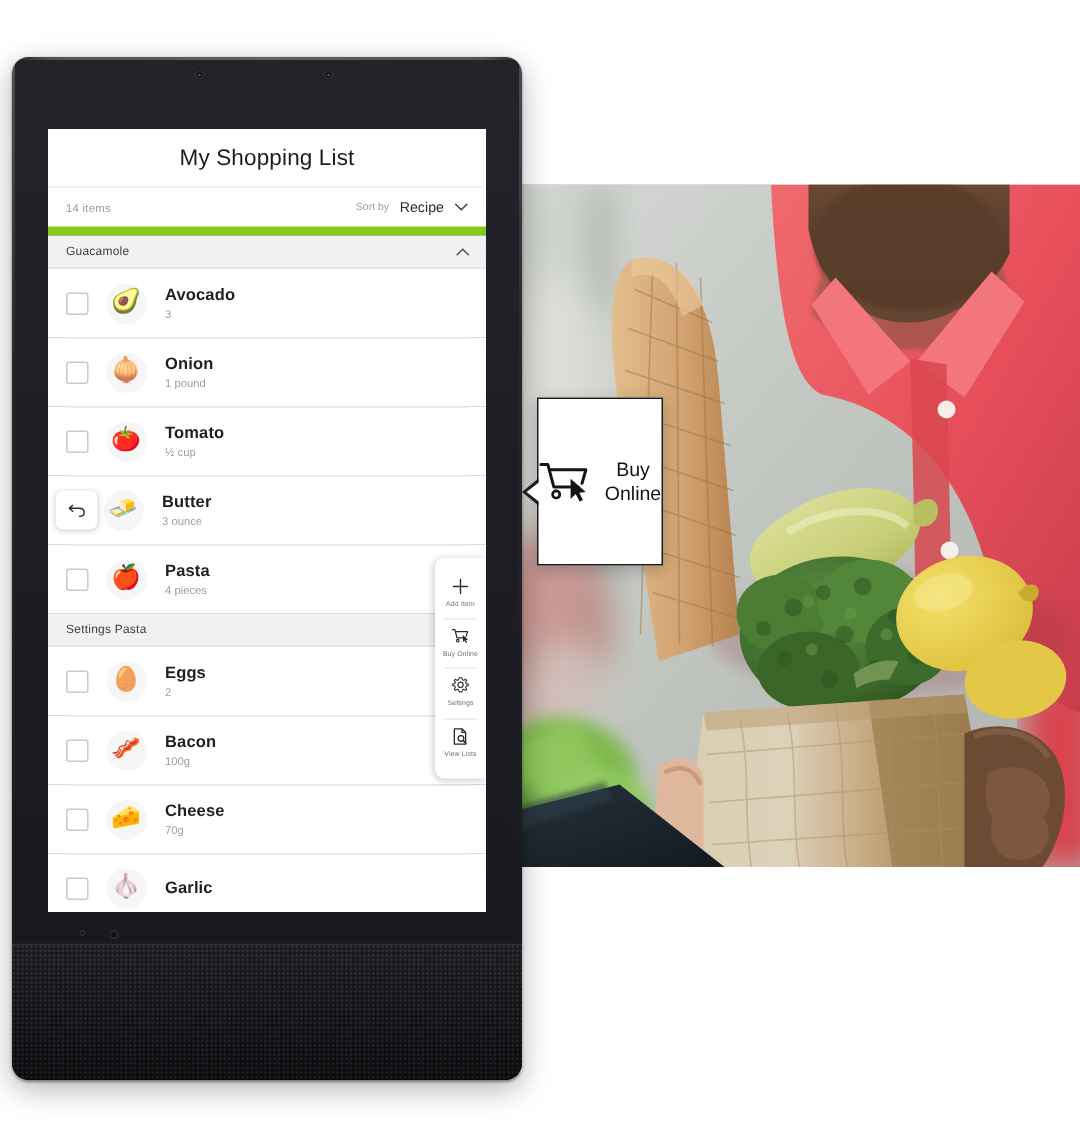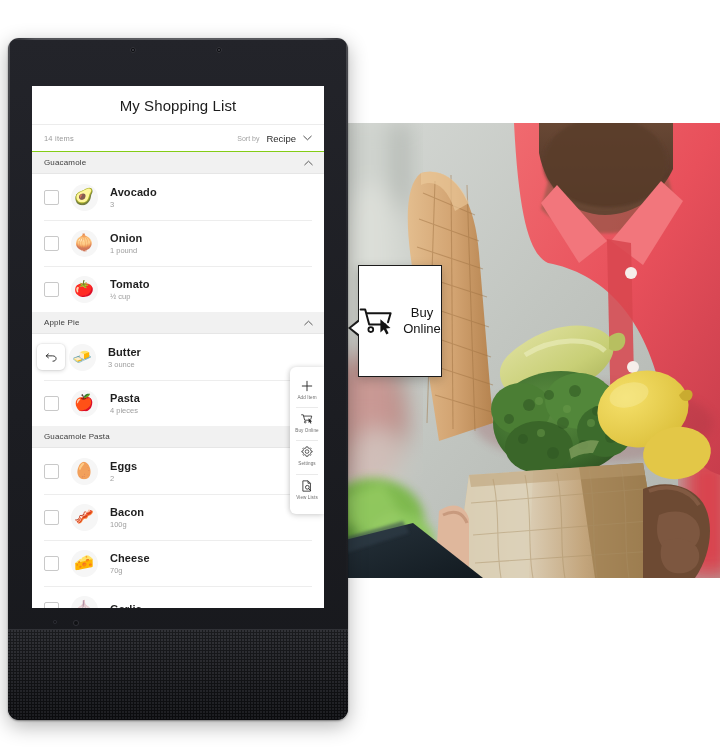--- a/index.html
+++ b/index.html
@@ -125,21 +125,21 @@
     color:#1c1c1c;
     letter-spacing:.1px;
   }
 
   .meta-bar {
     height: 26px;
     flex:none;
     display:flex; align-items:center; justify-content:space-between;
     padding: 0 12px;
     border-top: 1px solid #ececec;
-    border-bottom: 1px solid #84cc16;
+    border-bottom: 6px solid #84cc16;
     background:#fff;
   }
   .item-count { font-size:7.5px; color:#9a9a9a; letter-spacing:.2px; }
   .sort-wrap { display:flex; align-items:center; gap:7px; }
   .sort-label { font-size:7px; color:#a2a2a2; }
   .sort-value { font-size:9.5px; color:#2b2b2b; }
   .chev-sm { width:9px; height:6px; display:block; }
 
   .list-scroll {
     flex: 1;
@@ -507,26 +507,20 @@
               </div>
             </div>
             <div class="row">
               <div class="cbox"></div>
               <div class="thumb">🍅</div>
               <div class="row-text">
                 <div class="row-name">Tomato</div>
                 <div class="row-qty">½ cup</div>
               </div>
             </div>
-            <div class="group-head">
-              <span class="group-name">Apple Pie</span>
-              <svg viewBox="0 0 12 8" class="chev-sm">
-                <path d="M1 6.4 L6 1.6 L11 6.4" stroke="#4a4a4a" stroke-width="1.2" fill="none" stroke-linecap="round"></path>
-              </svg>
-            </div>
             <div class="row">
               <div class="undo-card">
                 <svg viewBox="0 0 16 14" width="13" height="12">
                   <path d="M4.2 3.2 L1.4 5.6 L4.2 8.0 M1.6 5.6 H9.4 C12.2 5.6 13.6 7.2 13.6 9.0 C13.6 10.8 12.2 12.2 9.8 12.2" stroke="#2b2b2b" stroke-width="1.15" fill="none" stroke-linecap="round" stroke-linejoin="round"></path>
                 </svg>
               </div>
               <div class="thumb">🧈</div>
               <div class="row-text">
                 <div class="row-name">Butter</div>
                 <div class="row-qty">3 ounce</div>
@@ -534,21 +528,21 @@
             </div>
             <div class="row">
               <div class="cbox"></div>
               <div class="thumb">🍎</div>
               <div class="row-text">
                 <div class="row-name">Pasta</div>
                 <div class="row-qty">4 pieces</div>
               </div>
             </div>
             <div class="group-head">
-              <span class="group-name">Guacamole Pasta</span>
+              <span class="group-name">Settings Pasta</span>
               <svg viewBox="0 0 12 8" class="chev-sm">
                 <path d="M1 6.4 L6 1.6 L11 6.4" stroke="#4a4a4a" stroke-width="1.2" fill="none" stroke-linecap="round"></path>
               </svg>
             </div>
             <div class="row">
               <div class="cbox"></div>
               <div class="thumb">🥚</div>
               <div class="row-text">
                 <div class="row-name">Eggs</div>
                 <div class="row-qty">2</div>

